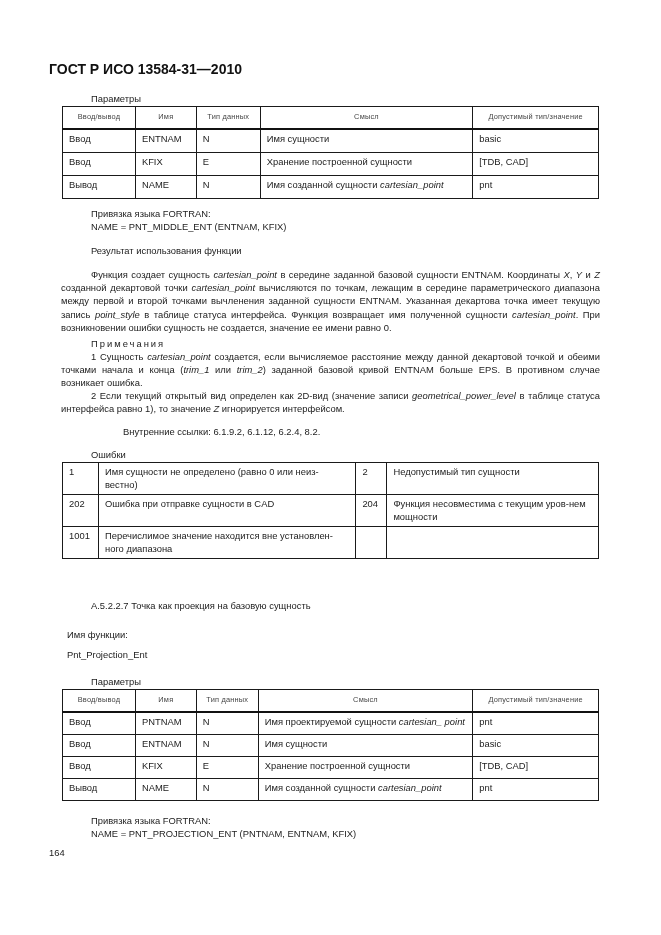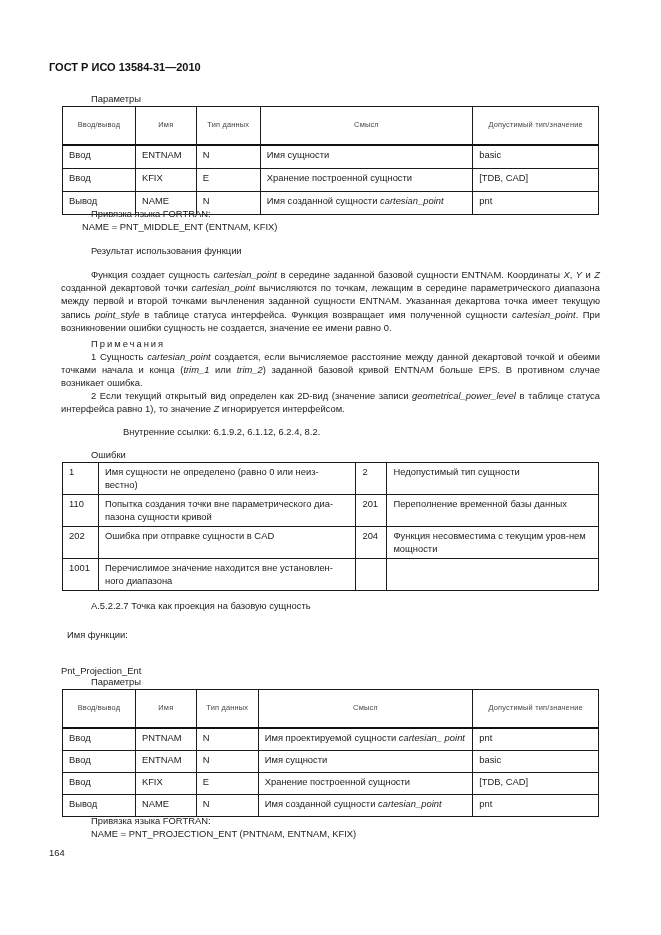--- a/index.html
+++ b/index.html
@@ -1,28 +1,28 @@
 <!DOCTYPE html>
 <html><head>
 <meta charset="utf-8">
 <style>
   html, body { margin: 0; padding: 0; background: #ffffff; }
   body {
     width: 661px; height: 935px; position: relative; overflow: hidden;
     font-family: "Liberation Sans", sans-serif; color: #1a1a1a; font-size: 9.6px;
   }
   .abs { position: absolute; }
-  .doc-title { left: 49px; top: 61px; font-size: 11px; font-weight: bold; color: #111; }
+  .doc-title { left: 49px; top: 61px; font-size: 14px; font-weight: bold; color: #111; }
   .label { font-size: 9.4px; color: #222; }
   .para { font-size: 9.4px; line-height: 13.2px; color: #222; text-align: justify; }
   .indent { text-indent: 30px; }
   em, .it { font-style: italic; }
   table { border-collapse: collapse; position: absolute; }
   td, th { border: 1px solid #1a1a1a; font-weight: normal; text-align: left; vertical-align: top; padding: 3px 6px; font-size: 9.4px; color: #222; line-height: 12.5px; }
-  th { font-size: 7.4px; color: #444; text-align: center; vertical-align: middle; padding: 12px 4px; letter-spacing: 0.2px; }
+  th { font-size: 7.4px; color: #444; text-align: center; vertical-align: middle; padding: 4px 4px; letter-spacing: 0.2px; }
   thead tr { border-bottom: 2px solid #111; }
   thead th { border-bottom: 2px solid #111; }
   .params1 td { height: 16px; }
   .errors td { height: 25px; }
   .levels td { height: 14px; }
   .params2 td { height: 15px; }
   .center { text-align: center; }
   .spaced { letter-spacing: 2px; }
   .page-num { left: 49px; top: 847px; font-size: 9.4px; }
 </style>
@@ -68,21 +68,21 @@
       <td>Вывод</td>
       <td>NAME</td>
       <td>N</td>
       <td><span>Имя созданной сущности </span><span class="it">cartesian_point</span></td>
       <td>pnt</td>
     </tr>
   </tbody>
 </table>
 
 <div class="abs label" style="left:91px; top:208px;">Привязка языка FORTRAN:</div>
-<div class="abs label" style="left:82px; top:221px;">NAME = PNT_MIDDLE_ENT (ENTNAM, KFIX)</div>
+<div class="abs label" style="left:91px; top:221px;">NAME = PNT_MIDDLE_ENT (ENTNAM, KFIX)</div>
 
 <div class="abs label" style="left:91px; top:245px;">Результат использования функции</div>
 <div class="abs para indent" style="left:61px; top:268px; width:539px;"><span>Функция создает сущность </span><em>cartesian_point</em><span> в середине заданной базовой сущности ENTNAM. Координаты </span><em>X</em><span>, </span><em>Y</em><span> и </span><em>Z</em><span> созданной декартовой точки </span><em>cartesian_point</em><span> вычисляются по точкам, лежащим в середине параметрического диапазона между первой и второй точками вычленения заданной сущности ENTNAM. Указанная декартова точка имеет текущую запись </span><em>point_style</em><span> в таблице статуса интерфейса. Функция возвращает имя полученной сущности </span><em>cartesian_point</em><span>. При возникновении ошибки сущность не создается, значение ее имени равно 0.</span></div>
 
 <div class="abs label spaced" style="left:91px; top:338px;">Примечания</div>
 <div class="abs para indent" style="left:61px; top:350px; width:539px;"><span>1  Сущность </span><em>cartesian_point</em><span> создается, если вычисляемое расстояние между данной декартовой точкой и обеими точками начала и конца (</span><em>trim_1</em><span> или </span><em>trim_2</em><span>) заданной базовой кривой ENTNAM больше EPS. В противном случае возникает ошибка.</span></div>
 <div class="abs para indent" style="left:61px; top:389px; width:539px;"><span>2  Если текущий открытый вид определен как 2D-вид (значение записи </span><em>geometrical_power_level</em><span> в таблице статуса интерфейса равно 1), то значение </span><em>Z</em><span> игнорируется интерфейсом.</span></div>
 
 <div class="abs label" style="left:91px; top:426px;padding-left:32px;">Внутренние ссылки: 6.1.9.2, 6.1.12, 6.2.4, 8.2.</div>
 
@@ -95,43 +95,37 @@
       <col style="width:212px">
     </colgroup>
   <tbody>
     <tr>
       <td>1</td>
       <td>Имя сущности не определено (равно 0 или неиз-вестно)</td>
       <td>2</td>
       <td>Недопустимый тип сущности</td>
     </tr>
     <tr>
-      <td>110</td>
-      <td>Попытка создания точки вне параметрического диа-пазона сущности кривой</td>
-      <td>201</td>
-      <td>Переполнение временной базы данных</td>
-    </tr>
-    <tr>
       <td>202</td>
       <td>Ошибка при отправке сущности в CAD</td>
       <td>204</td>
       <td>Функция несовместима с текущим уров-нем мощности</td>
     </tr>
     <tr>
       <td>1001</td>
       <td>Перечислимое значение находится вне установлен-ного диапазона</td>
       <td></td>
       <td></td>
     </tr>
   </tbody>
 </table>
 
 <div class="abs label" style="left:91px; top:600px;">А.5.2.2.7 Точка как проекция на базовую сущность</div>
 <div class="abs label" style="left:67px; top:629px;">Имя функции:</div>
-<div class="abs label" style="left:61px; top:649px;margin-top:16px;">Pnt_Projection_Ent</div>
+<div class="abs label" style="left:67px; top:649px;">Pnt_Projection_Ent</div>
 <table class="levels" style="left:319px; top:623px; width:281px;">
   <colgroup>
       <col style="width:186px">
       <col style="width:95px">
     </colgroup>
   <tbody>
   </tbody>
 </table>
 
 <div class="abs label" style="left:91px; top:676px;">Параметры</div>

